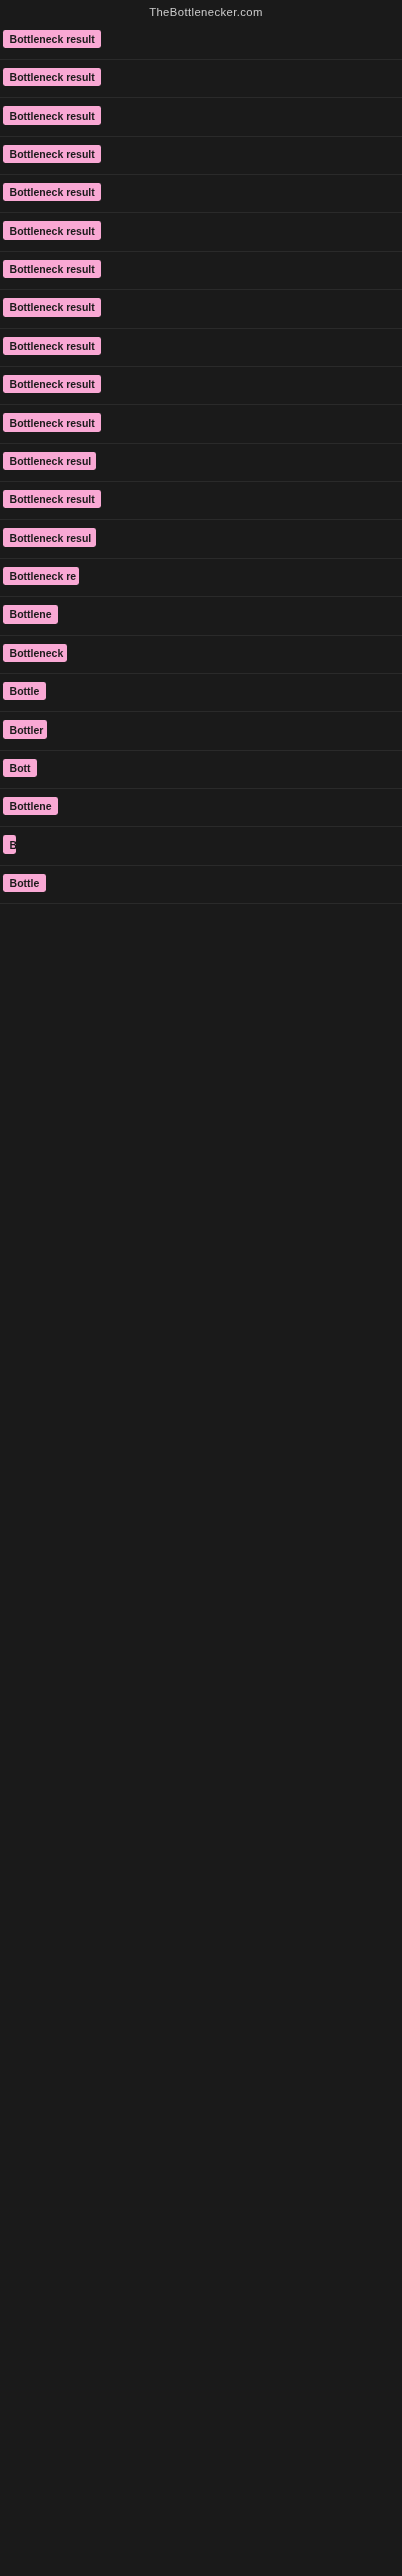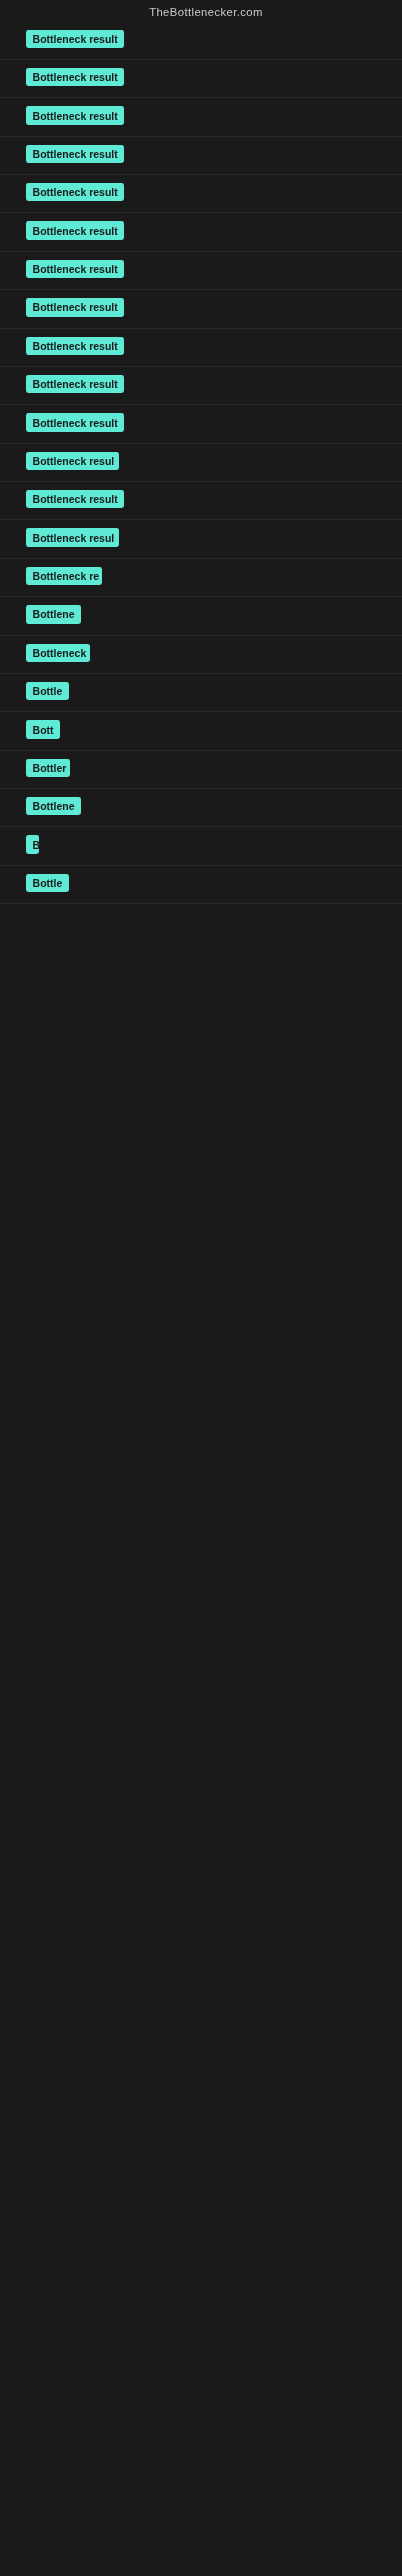--- a/index.html
+++ b/index.html
@@ -20,29 +20,28 @@
       text-align: center;
       color: #cccccc;
       font-size: 11.3px;
       padding: 6.4px 0 3.2px 0;
       letter-spacing: 0.4px;
       margin-left: 9px;
     }
 
     .bottleneck-badge {
       display: inline-block;
-      background-color: #5eead4;
+      background-color: #f9a8d4;
       color: #1a1a1a;
       font-size: 10.5px;
       font-weight: bold;
       padding: 3.2px 6.4px;
       border-radius: 2.4px;
       white-space: nowrap;
       overflow: hidden;
-      margin-left: 23px;
     }
 
     .row {
       padding: 8px 3.2px;
       border-bottom: 0.8px solid #2a2a2a;
     }
   </style>
 </head>
 <body>
 
@@ -62,19 +61,19 @@
     <div class="row"><span class="bottleneck-badge" style="max-width: 105px;">Bottleneck result</span></div>
     <div class="row"><span class="bottleneck-badge" style="max-width: 105px;">Bottleneck result</span></div>
     <div class="row"><span class="bottleneck-badge" style="max-width: 105px;">Bottleneck result</span></div>
     <div class="row"><span class="bottleneck-badge" style="max-width: 93px;">Bottleneck resul</span></div>
     <div class="row"><span class="bottleneck-badge" style="max-width: 105px;">Bottleneck result</span></div>
     <div class="row"><span class="bottleneck-badge" style="max-width: 93px;">Bottleneck resul</span></div>
     <div class="row"><span class="bottleneck-badge" style="max-width: 76px;">Bottleneck re</span></div>
     <div class="row"><span class="bottleneck-badge" style="max-width: 58px;">Bottlene</span></div>
     <div class="row"><span class="bottleneck-badge" style="max-width: 64px; text-align: right;">Bottleneck</span></div>
     <div class="row"><span class="bottleneck-badge" style="max-width: 47px;">Bottle</span></div>
+    <div class="row"><span class="bottleneck-badge" style="max-width: 44px;">Bottler</span></div>
     <div class="row"><span class="bottleneck-badge" style="max-width: 34px;">Bott</span></div>
-    <div class="row"><span class="bottleneck-badge" style="max-width: 44px;">Bottler</span></div>
     <div class="row"><span class="bottleneck-badge" style="max-width: 58px;">Bottlene</span></div>
     <div class="row"><span class="bottleneck-badge" style="max-width: 13px;">B</span></div>
     <div class="row"><span class="bottleneck-badge" style="max-width: 47px;">Bottle</span></div>
   </div>
 
 
 </body></html>

